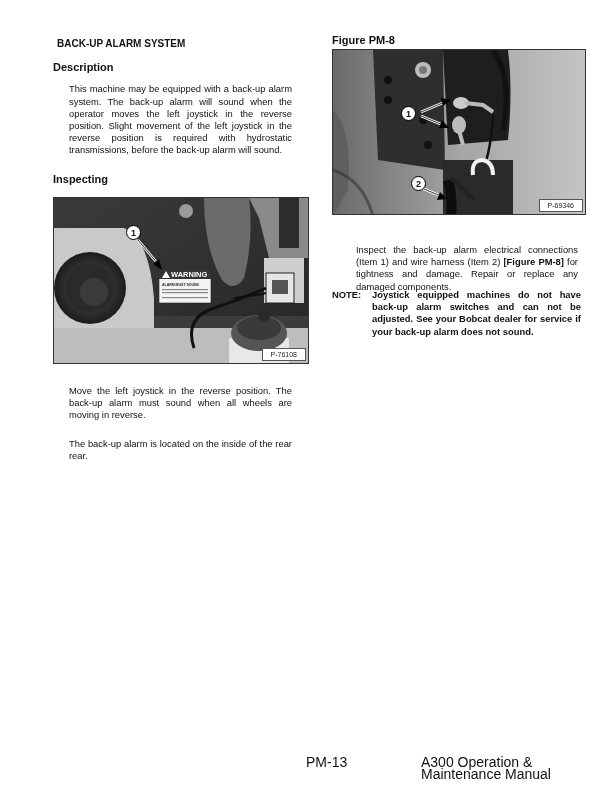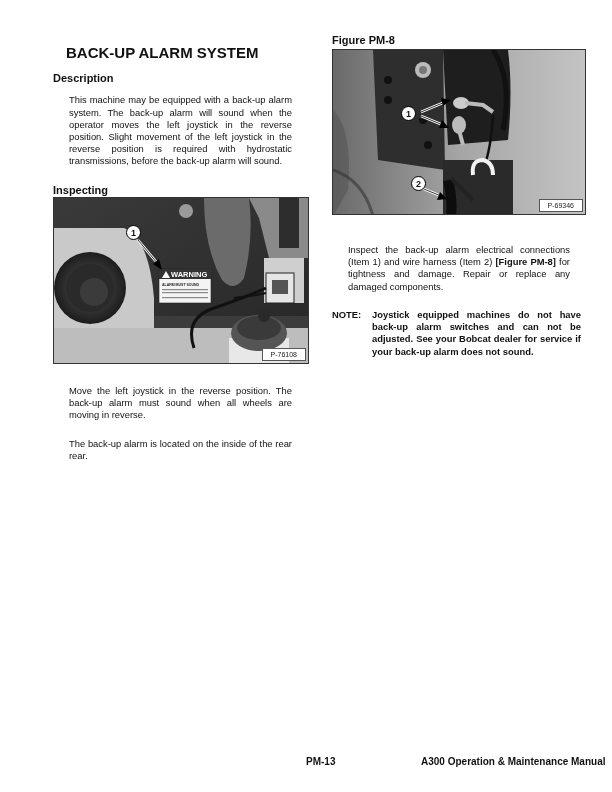--- a/index.html
+++ b/index.html
@@ -1,40 +1,40 @@
 <!DOCTYPE html>
 <html><head>
 <meta charset="utf-8">
 <style>
   html, body { margin:0; padding:0; }
   body {
     width:612px; height:792px; background:#ffffff; position:relative; overflow:hidden;
     font-family:"Liberation Sans", sans-serif; color:#111; font-size:9.4px; line-height:12.2px;
   }
   .col { position:absolute; }
-  .h1 { font-weight:bold; font-size:15px; margin:13px; }
+  .h1 { font-weight:bold; font-size:10px; margin:4px; }
   .h2 { font-weight:bold; font-size:11px; margin:0; }
   p { margin:16px; text-align:justify; }
   .figure {
     position:absolute; border:1px solid #333; overflow:hidden; box-sizing:border-box;
   }
   .figure svg { display:block; }
   .fig-id {
     position:absolute; right:2px; bottom:2px; background:#fff; border:1px solid #555;
     font-size:7px; line-height:11px; padding:0 8px; color:#222;
   }
   .callout {
     position:absolute; width:15px; height:15px; border-radius:50%; background:#fff; border:1px solid #000;
     font-weight:bold; font-size:9px; line-height:15px; text-align:center; box-sizing:border-box;
   }
   b.ref { font-weight:bold; }
-  .note { position:absolute; font-weight:bold;margin-top:20px; }
+  .note { position:absolute; font-weight:bold; }
   .note .lbl { position:absolute; left:0; top:0; }
   .note .txt { position:absolute; left:40px; top:0; width:209px; text-align:justify; }
-  .footer { position:absolute; top:756px; font-weight:bold; font-size:10px; }
+  .footer { position:absolute; top:756px; font-weight:normal; font-size:14px; }
 </style>
 </head>
 <body>
 
 <div class="col" style="left:53px; top:34px; width:255px;">
   <div class="h1">BACK-UP ALARM SYSTEM</div>
   <div class="h2" style="margin-top:11px;">Description</div>
   <p style="margin-top:10px;">This machine may be equipped with a back-up alarm system. The back-up alarm will sound when the operator moves the left joystick in the reverse position. Slight movement of the left joystick in the reverse position is required with hydrostatic transmissions, before the back-up alarm will sound.</p>
   <div class="h2" style="margin-top:10px;">Inspecting</div>
   <div class="h2" style="margin-top:11px;">Figure PM-7</div>
@@ -154,21 +154,21 @@
     <polygon points="116,78 106,78 109,70" fill="#000"></polygon>
     <line x1="86" y1="137" x2="108" y2="146" stroke="#fff" stroke-width="2.5"></line>
     <line x1="86" y1="137" x2="108" y2="146" stroke="#000" stroke-width="0.8"></line>
     <polygon points="114,149 104,150 107,142" fill="#000"></polygon>
   </svg>
   <div class="callout" style="left:68px; top:56px;">1</div>
   <div class="callout" style="left:78px; top:126px;">2</div>
   <div class="fig-id">P-69346</div>
 </div>
 
-<div class="col" style="left:332px; top:228px; width:254px;">
+<div class="col" style="left:340px; top:228px; width:254px;">
   <p>
     <span>Inspect the back-up alarm electrical connections (Item 1) and wire harness (Item 2) </span><b class="ref">[Figure PM-8]</b><span> for tightness and damage. Repair or replace any damaged components.</span>
   </p>
 </div>
 
 <div class="note" style="left:332px; top:289px; width:254px; height:50px;">
   <span class="lbl">NOTE:</span>
   <span class="txt">Joystick equipped machines do not have back-up alarm switches and can not be adjusted. See your Bobcat dealer for service if your back-up alarm does not sound.</span>
 </div>
 

